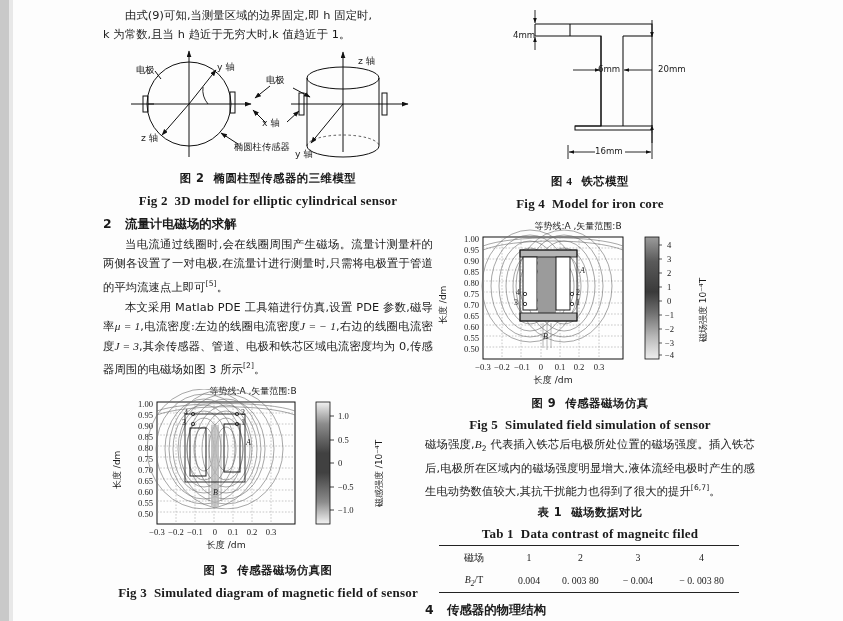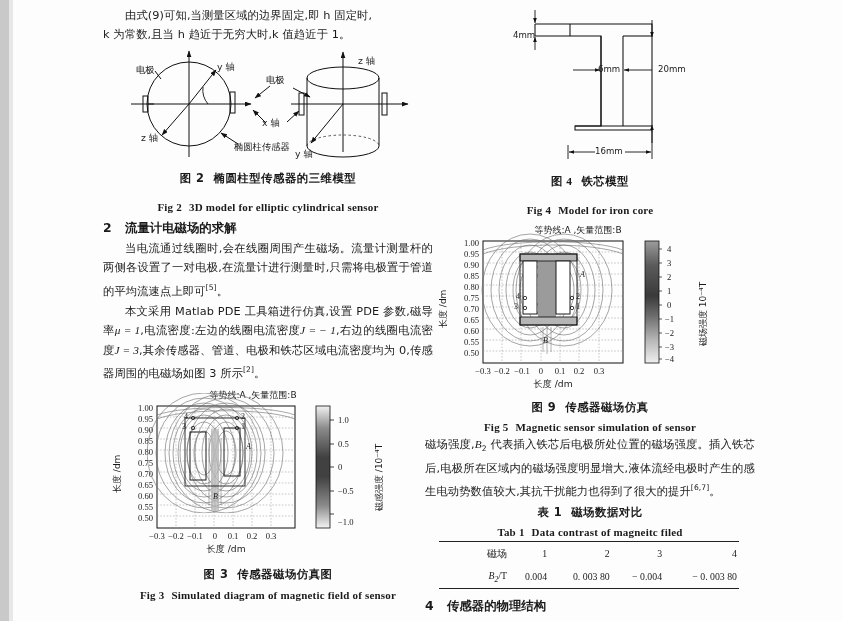--- a/index.html
+++ b/index.html
@@ -33,21 +33,21 @@
   .sup{font-size:7.6px;vertical-align:super;}
   .it{font-style:italic;font-family:"Liberation Serif",serif;}
   .sub{font-size:7.6px;vertical-align:sub;}
 
   .cap-cn{
     text-align:center;font-family:"DejaVu Sans",sans-serif;
     font-size:11.4px;font-weight:bold;margin:4px 0 0 0;letter-spacing:.5px;
   }
   .cap-en{
     text-align:center;font-family:"Liberation Serif",serif;
-    font-size:11px;font-weight:bold;margin:15px 0 0 0;letter-spacing:.2px;
+    font-size:13px;font-weight:bold;margin:7px 0 0 0;letter-spacing:.2px;
   }
   .cap-cn .sp{display:inline-block;width:9px;}
   .cap-en .sp{display:inline-block;width:7px;}
 
   
   .fig2{position:relative;width:330px;height:118px;margin-top:2px;}
   .lbl{position:absolute;font-family:"DejaVu Sans",sans-serif;font-size:9.3px;white-space:nowrap;}
 
   
   .fig4{position:relative;width:330px;height:178px;}
@@ -79,21 +79,21 @@
   }
   .cbtick{position:absolute;font-family:"Liberation Serif",serif;font-size:8.6px;white-space:nowrap;}
   .ptlbl{position:absolute;font-family:"Liberation Serif",serif;font-size:8px;white-space:nowrap;}
 
   
   table.datatab{
     border-collapse:collapse;width:300px;margin:3px 0 0 14px;
     font-family:"Liberation Serif",serif;font-size:9.8px;
   }
   table.datatab td,table.datatab th{
-    padding:4.5px 2px;text-align:right;font-weight:normal;
+    padding:4.5px 2px;text-align:center;font-weight:normal;
   }
   table.datatab .rowhead{font-style:italic;}
   .tb-top{border-top:1.6px solid #222;}
   .tb-mid{border-top:.9px solid #222;}
   .tb-bot{border-bottom:1.6px solid #222;}
   .hdr-cn{font-family:"DejaVu Sans",sans-serif;font-size:10px;font-style:normal;}
 </style>
 </head>
 <body>
 
@@ -296,21 +296,21 @@
           <line x1="22" y1="51" x2="26" y2="51"></line>
           <line x1="22" y1="74" x2="26" y2="74"></line>
           <line x1="22" y1="98" x2="26" y2="98"></line>
           <line x1="22" y1="121" x2="26" y2="121"></line>
         </g>
       </svg>
       <span class="cbtick" style="left:235px;top:22px;">1.0</span>
       <span class="cbtick" style="left:235px;top:46px;">0.5</span>
       <span class="cbtick" style="left:235px;top:69px;">0</span>
       <span class="cbtick" style="left:235px;top:93px;">−0.5</span>
-      <span class="cbtick" style="left:235px;top:124px;">−1.0</span>
+      <span class="cbtick" style="left:235px;top:116px;">−1.0</span>
       <span class="cbar-label" style="left:270px;top:118px;">磁感强度 /10⁻⁴T</span>
 
       <span class="axis-x-label" style="left:75px;top:150px;width:96px;">长度 /dm</span>
     </div>
 
     <p class="cap-cn" style="margin-top:22px;">
       <span>图 3</span><span class="sp"></span><span>传感器磁场仿真图</span>
     </p>
     <p class="cap-en" style="margin-top:7px;">
       <span>Fig 3</span><span class="sp"></span><span>Simulated diagram of magnetic field of sensor</span>
@@ -491,21 +491,21 @@
       <span class="cbtick" style="left:240px;top:126px;">−4</span>
       <span class="cbar-label" style="left:272px;top:118px;">磁场强度 10⁻⁴T</span>
 
       <span class="axis-x-label" style="left:80px;top:150px;width:96px;">长度 /dm</span>
     </div>
 
     <p class="cap-cn" style="margin-top:20px;">
       <span>图 9</span><span class="sp"></span><span>传感器磁场仿真</span>
     </p>
     <p class="cap-en" style="margin-top:6px;">
-      <span>Fig 5</span><span class="sp"></span><span>Magnetic sensor simulation of sensor</span>
+      <span>Fig 5</span><span class="sp"></span><span>Simulated field simulation of sensor</span>
     </p>
 
     <p class="body" style="margin-top:2px;"><span>磁场强度,</span><span class="it">B</span><span class="sub">2</span><span> 代表插入铁芯后电极所处位置的磁场强度。插入铁芯后,电极所在区域内的磁场强度明显增大,液体流经电极时产生的感生电动势数值较大,其抗干扰能力也得到了很大的提升</span><span class="sup">[6,7]</span><span>。</span></p>
 
     <p class="cap-cn" style="">
       <span>表 1</span><span class="sp"></span><span>磁场数据对比</span>
     </p>
     <p class="cap-en" style="margin-top:6px;">
       <span>Tab 1</span><span class="sp"></span><span>Data contrast of magneitc filed</span>
     </p>

